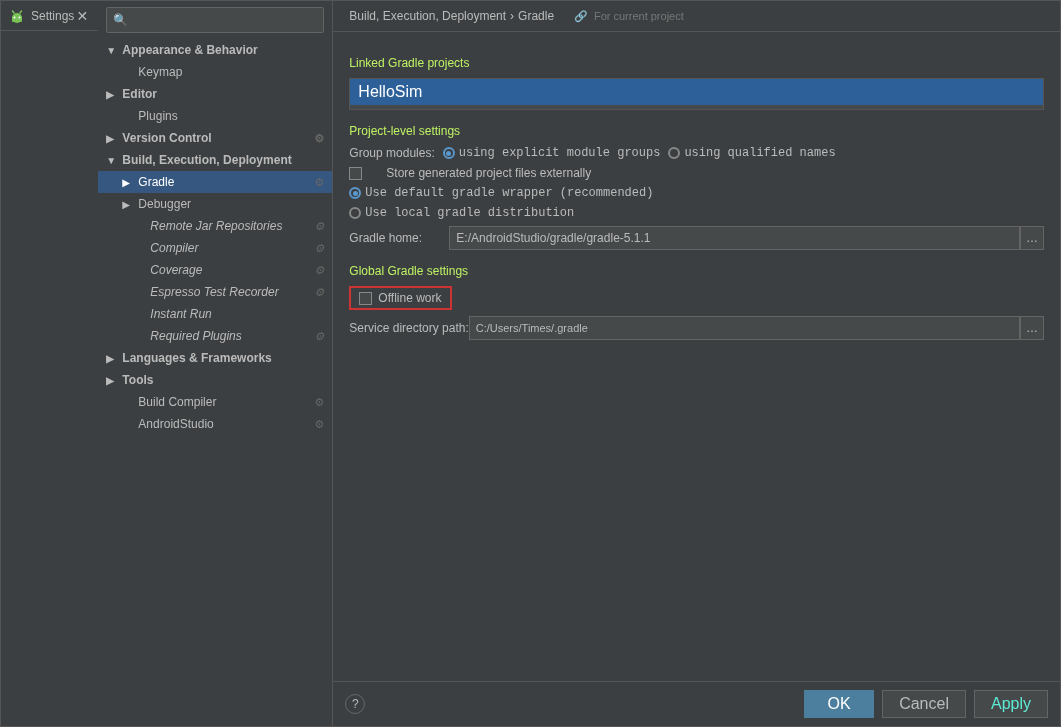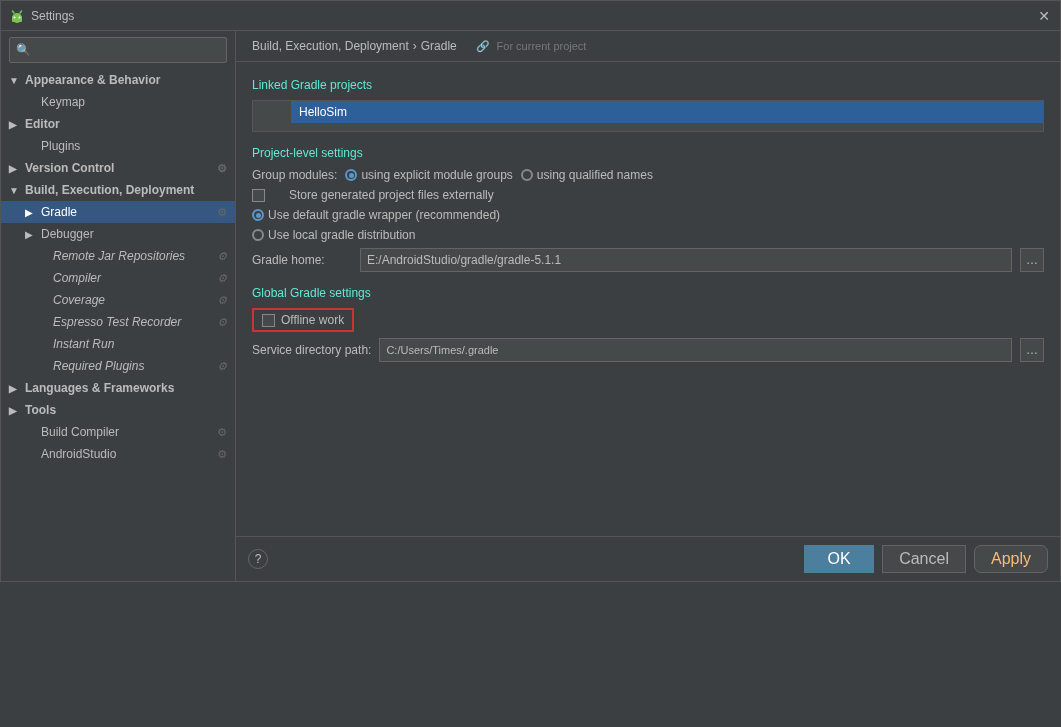--- a/index.html
+++ b/index.html
@@ -7,25 +7,25 @@
       font-family: 'Segoe UI', Arial, sans-serif;
       font-size: 12px;
       background: #3c3f41;
       color: #bbb;
       width: 1061px;
       height: 727px;
       overflow: hidden;
     }
     .window {
       width: 1061px;
-      height: 582px;
+      height: 727px;
       background: #3c3f41;
       border: 1px solid #555;
       display: flex;
-      flex-direction: column;
+      flex-direction: row;
     }
     .title-bar {
       background: #3c3f41;
       border-bottom: 1px solid #555;
       display: flex;
       align-items: center;
       justify-content: space-between;
       padding: 4px 8px;
       height: 30px;
       flex-shrink: 0;
@@ -131,35 +131,34 @@
       font-size: 12px;
       border-bottom: 1px solid #555;
       flex-shrink: 0;
     }
     .panel-body {
       flex: 1;
       overflow-y: auto;
       padding: 12px 16px;
     }
     .section-title {
-      color: #5eead4;
+      color: #bef264;
       font-size: 12px;
       margin-bottom: 8px;
-      margin-top: 4px;
+      margin-top: 12px;
     }
     .project-list {
       border: 1px solid #555;
       background: #45494a;
       min-height: 32px;
     }
     .project-list-item {
       padding: 4px 8px;
       cursor: pointer;
-      font-size: 12px;
-      margin-left: 38px;
+      font-size: 16px;
     }
     .project-list-item.selected {
       background: #2d6099;
       color: #fff;
     }
     .settings-section {
       margin-top: 14px;
     }
     .settings-row {
       display: flex;
@@ -172,20 +171,21 @@
       align-items: center;
       gap: 6px;
     }
     .radio-option {
       display: flex;
       align-items: center;
       gap: 4px;
       cursor: pointer;
       color: #bbb;
       font-size: 12px;
+      font-family: Liberation Mono, monospace;
     }
     .radio-btn {
       width: 12px;
       height: 12px;
       border-radius: 50%;
       border: 2px solid #888;
       background: transparent;
       display: flex;
       align-items: center;
       justify-content: center;
@@ -215,21 +215,20 @@
       border: 1px solid #888;
       background: #45494a;
       display: flex;
       align-items: center;
       justify-content: center;
       flex-shrink: 0;
     }
     .field-row {
       display: flex;
       align-items: center;
-      gap: 8px;
       margin-bottom: 6px;
     }
     .field-label {
       color: #bbb;
       font-size: 12px;
       min-width: 100px;
     }
     .field-input {
       flex: 1;
       background: #45494a;
@@ -306,23 +305,22 @@
       background: #4c7f9e;
       color: #fff;
       border-color: #4c7f9e;
     }
     .dialog-btn.secondary {
       background: #45494a;
       color: #bbb;
     }
     .dialog-btn.disabled {
       background: #45494a;
-      color: #fdba74;
+      color: #5eead4;
       cursor: default;
-      border-radius: 7px;
     }
     
     .android-icon {
       width: 16px;
       height: 16px;
     }
   </style>
 </head>
 <body>
 

